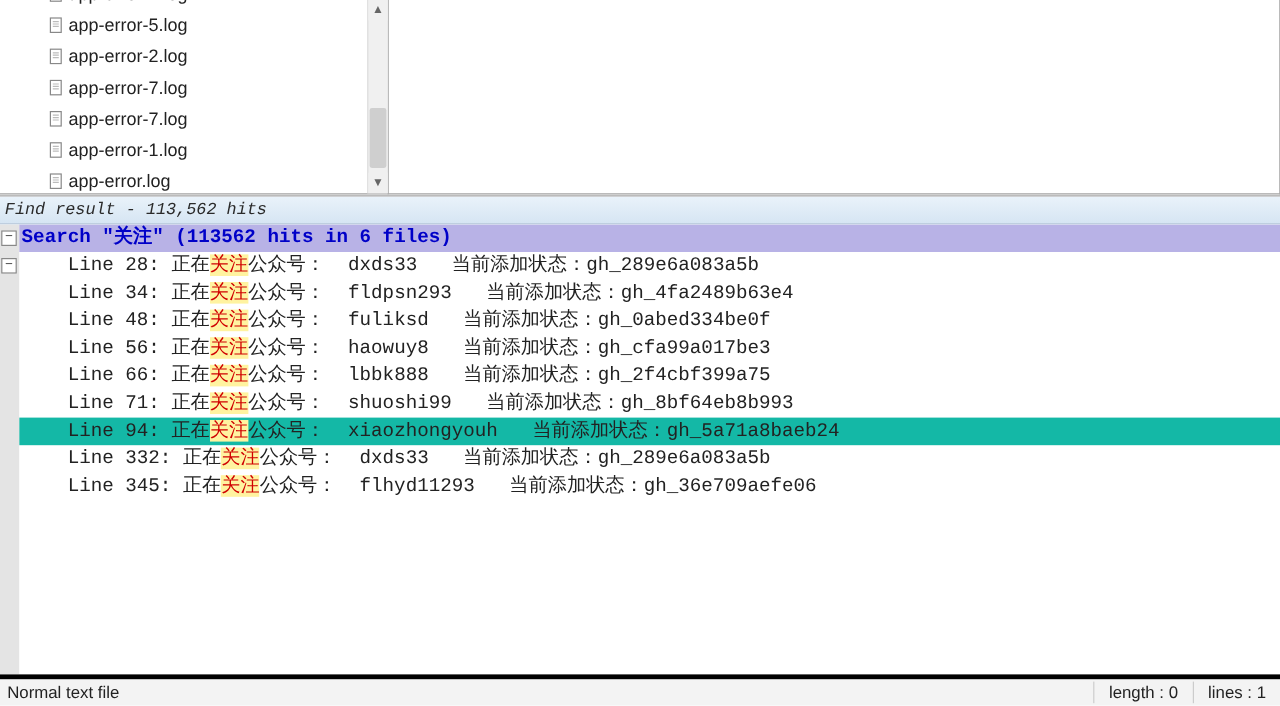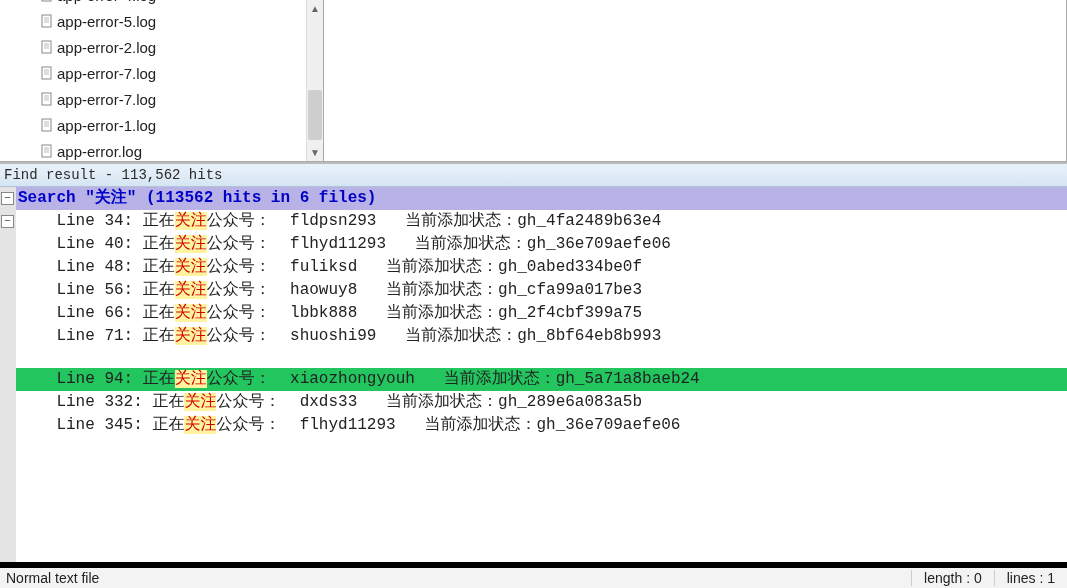--- a/index.html
+++ b/index.html
@@ -11,33 +11,33 @@
 .tree-item.cut { margin-top: -18px; }
 .tree-scroll { position: absolute; right: 0; top: 0; bottom: 0; width: 17px; background: #f0f0f0; border-left: 1px solid #ddd; }
 .tree-scroll .arrow { position: absolute; left: 0; right: 0; height: 17px; display:flex; align-items:center; justify-content:center; color:#666; font-size:10px; background:#f0f0f0; }
 .tree-scroll .arrow.up { top:0; }
 .tree-scroll .arrow.down { bottom:0; }
 .tree-thumb { position:absolute; left:1px; right:1px; top:90px; height:50px; background:#cfcfcf; border-radius:2px; }
 .doc-pane { flex: 1; height: 100%; border: 1px solid #aaa; border-top:none; border-left:none; background: #fff; }
 .doc-icon { width:14px; height:14px; display:inline-flex; align-items:center; justify-content:center; }
 .doc-icon svg { width:14px; height:14px; }
 
-.find-bar { height: 23px; background: linear-gradient(#e9f2fa,#d6e5f3); border-bottom:1px solid #b0c4d8; padding-left:4px; font-size:14px; line-height:23px; color:#2a2a2a; font-family: Consolas, "Courier New", monospace; }
+.find-bar { height: 23px; background: linear-gradient(#e9f2fa,#d6e5f3); border-bottom:1px solid #b0c4d8; padding-left:4px; font-size:14px; line-height:23px; color:#2a2a2a; font-family: Consolas, "Courier New", monospace; font-style: italic; }
 
 .results-pane { position: relative; height: calc(588px - 164px - 23px - 26px); overflow:hidden; font-family: Consolas, "Courier New", monospace; font-size:16px; line-height:23px; }
 .gutter { position:absolute; left:0; top:0; bottom:0; width:16px; background:#e4e4e4; }
 .fold { position:absolute; left:1px; width:13px; height:13px; border:1px solid #888; background:#fff; display:flex; align-items:center; justify-content:center; font-size:11px; line-height:11px; color:#444; }
 .result-lines { margin-left:16px; }
 .rl { white-space: pre; padding-left:2px; height:23px; }
 .rl.header { background:#b8b2e6; color:#0000c8; font-weight:bold; }
 .rl.file { background:#bff0bf; color:#0b7a0b; font-weight:bold; }
 .rl.hit { color:#222; }
-.rl.sel { background:#22c55e;margin-top:20px; }
+.rl.sel { background:#14b8a6; }
 .kw { color:#d00000; background:#fff3a0; }
-.status-bar { position:absolute; left:0; right:0; bottom:0; height:26px; background:#f3f3f3; border-top:6px solid #000000; display:flex; align-items:center; font-size:14px; color:#222; }
+.status-bar { position:absolute; left:0; right:0; bottom:0; height:26px; background:#f3f3f3; border-top:4px solid #000000; display:flex; align-items:center; font-size:14px; color:#222; }
 .status-left { padding-left:6px; }
 .status-sep { width:1px; align-self:stretch; background:#ccc; margin:2px 0; }
 .status-cell { padding:0 12px; }
 .status-right { margin-left:auto; display:flex; align-items:center; align-self:stretch;}
 </style>
 </head>
 <body>
 
 <div class="top-pane">
   <div class="file-tree-wrap">
@@ -131,22 +131,22 @@
 
 <div class="find-bar">Find result - 113,562 hits</div>
 
 <div class="results-pane">
   <div class="gutter">
     <div class="fold" style="top:5px">−</div>
     <div class="fold" style="top:28px">−</div>
   </div>
   <div class="result-lines" id="result-lines">
     <div class="rl header">Search "关注" (113562 hits in 6 files)</div>
+  <div class="rl hit">&nbsp;&nbsp;&nbsp;&nbsp;Line 28: 正在<span class="kw">关注</span>公众号：  dxds33   当前添加状态：gh_289e6a083a5b</div>
       <div class="rl hit">&nbsp;&nbsp;&nbsp;&nbsp;Line 34: 正在<span class="kw">关注</span>公众号：  fldpsn293   当前添加状态：gh_4fa2489b63e4</div>
-      <div class="rl hit">&nbsp;&nbsp;&nbsp;&nbsp;Line 40: 正在<span class="kw">关注</span>公众号：  flhyd11293   当前添加状态：gh_36e709aefe06</div>
       <div class="rl hit">&nbsp;&nbsp;&nbsp;&nbsp;Line 48: 正在<span class="kw">关注</span>公众号：  fuliksd   当前添加状态：gh_0abed334be0f</div>
       <div class="rl hit">&nbsp;&nbsp;&nbsp;&nbsp;Line 56: 正在<span class="kw">关注</span>公众号：  haowuy8   当前添加状态：gh_cfa99a017be3</div>
       <div class="rl hit">&nbsp;&nbsp;&nbsp;&nbsp;Line 66: 正在<span class="kw">关注</span>公众号：  lbbk888   当前添加状态：gh_2f4cbf399a75</div>
       <div class="rl hit">&nbsp;&nbsp;&nbsp;&nbsp;Line 71: 正在<span class="kw">关注</span>公众号：  shuoshi99   当前添加状态：gh_8bf64eb8b993</div>
       <div class="rl hit sel">&nbsp;&nbsp;&nbsp;&nbsp;Line 94: 正在<span class="kw">关注</span>公众号：  xiaozhongyouh   当前添加状态：gh_5a71a8baeb24</div>
       <div class="rl hit">&nbsp;&nbsp;&nbsp;&nbsp;Line 332: 正在<span class="kw">关注</span>公众号：  dxds33   当前添加状态：gh_289e6a083a5b</div>
       <div class="rl hit">&nbsp;&nbsp;&nbsp;&nbsp;Line 345: 正在<span class="kw">关注</span>公众号：  flhyd11293   当前添加状态：gh_36e709aefe06</div>
     </div>
 </div>
 

